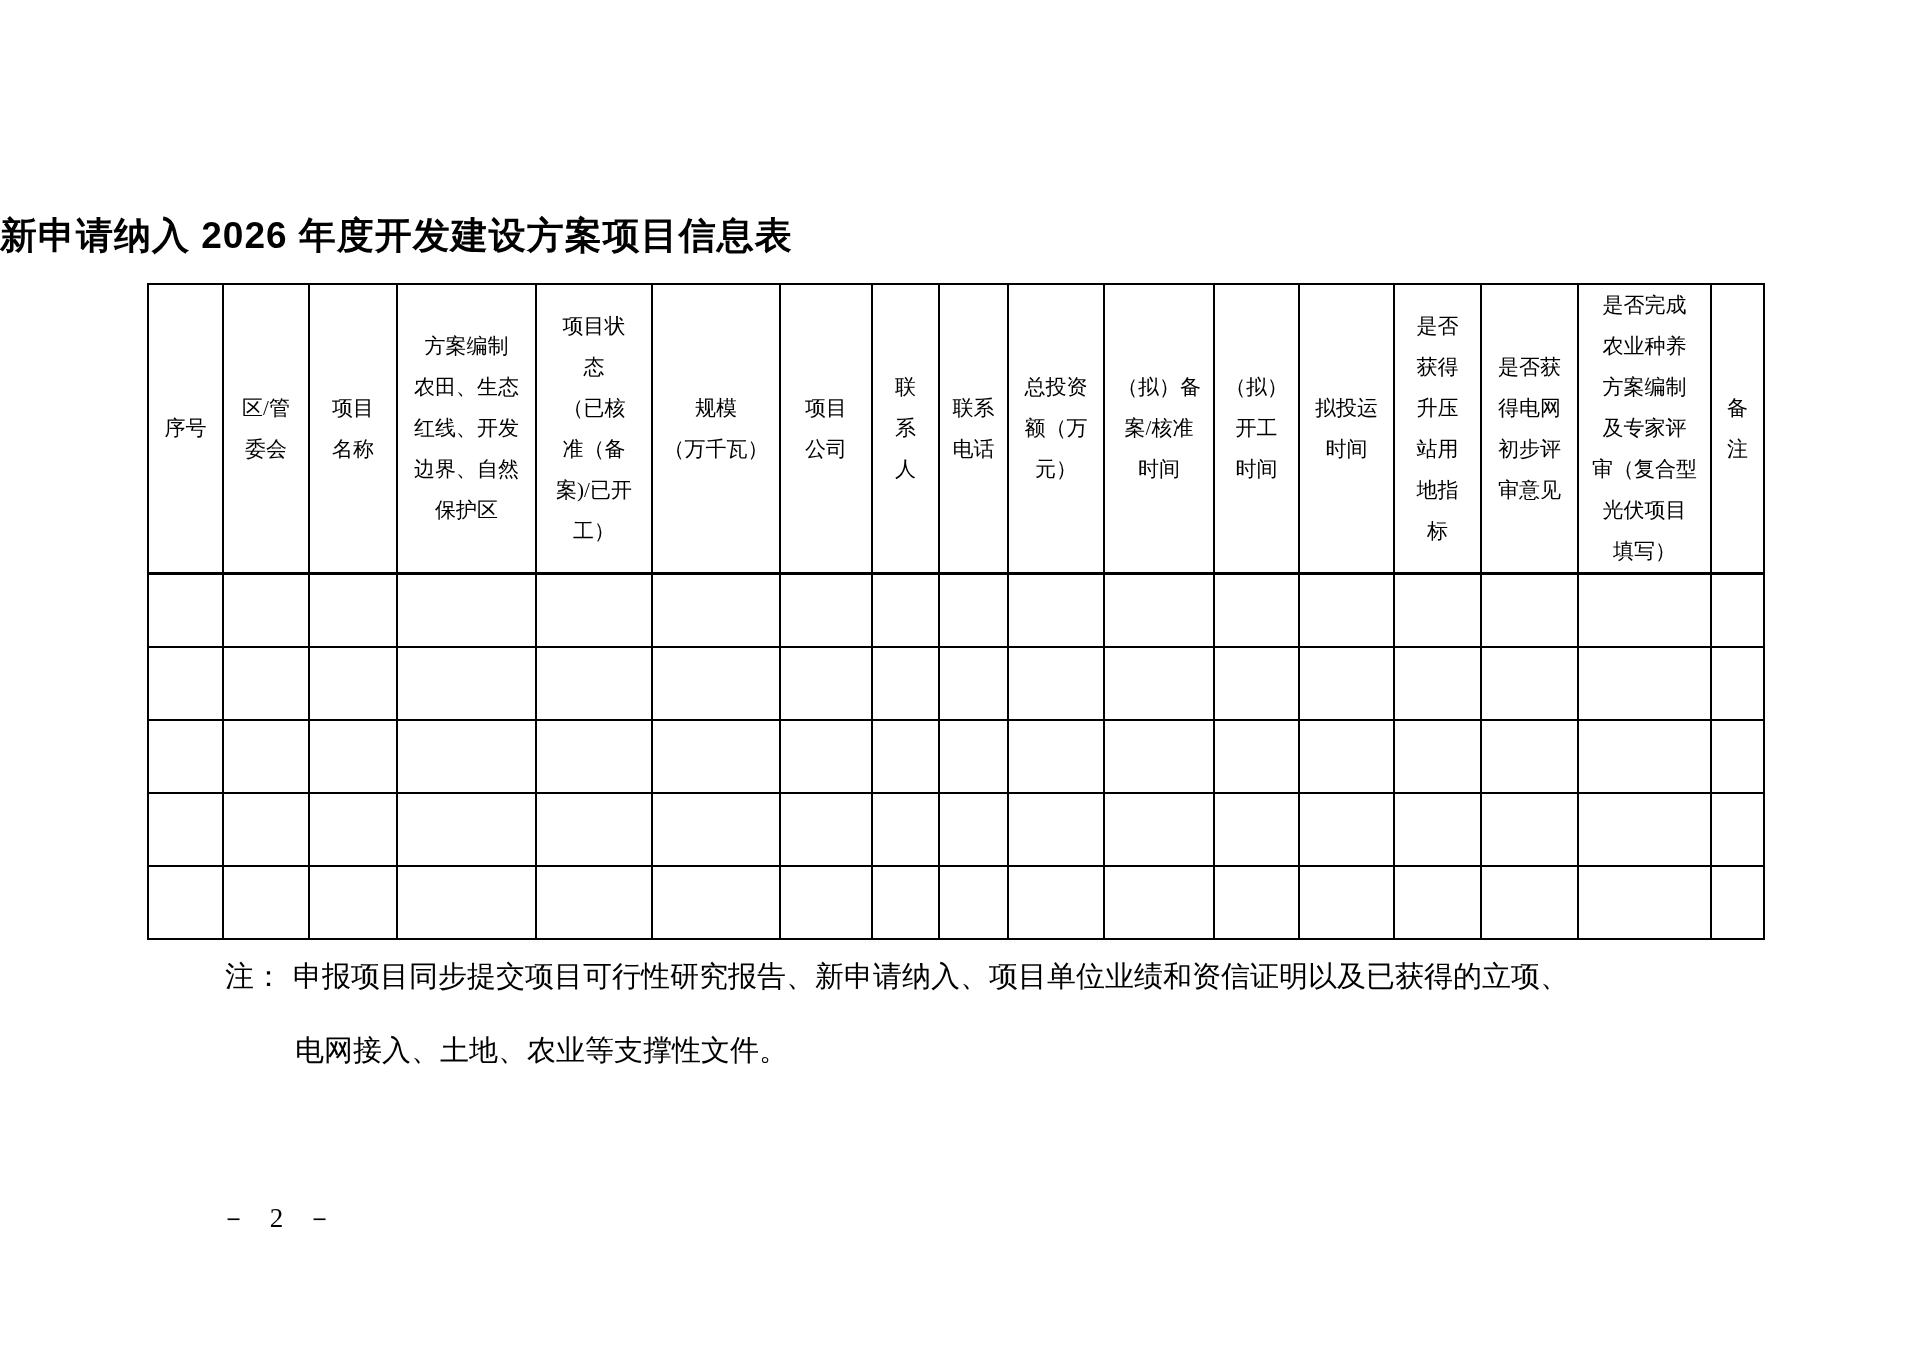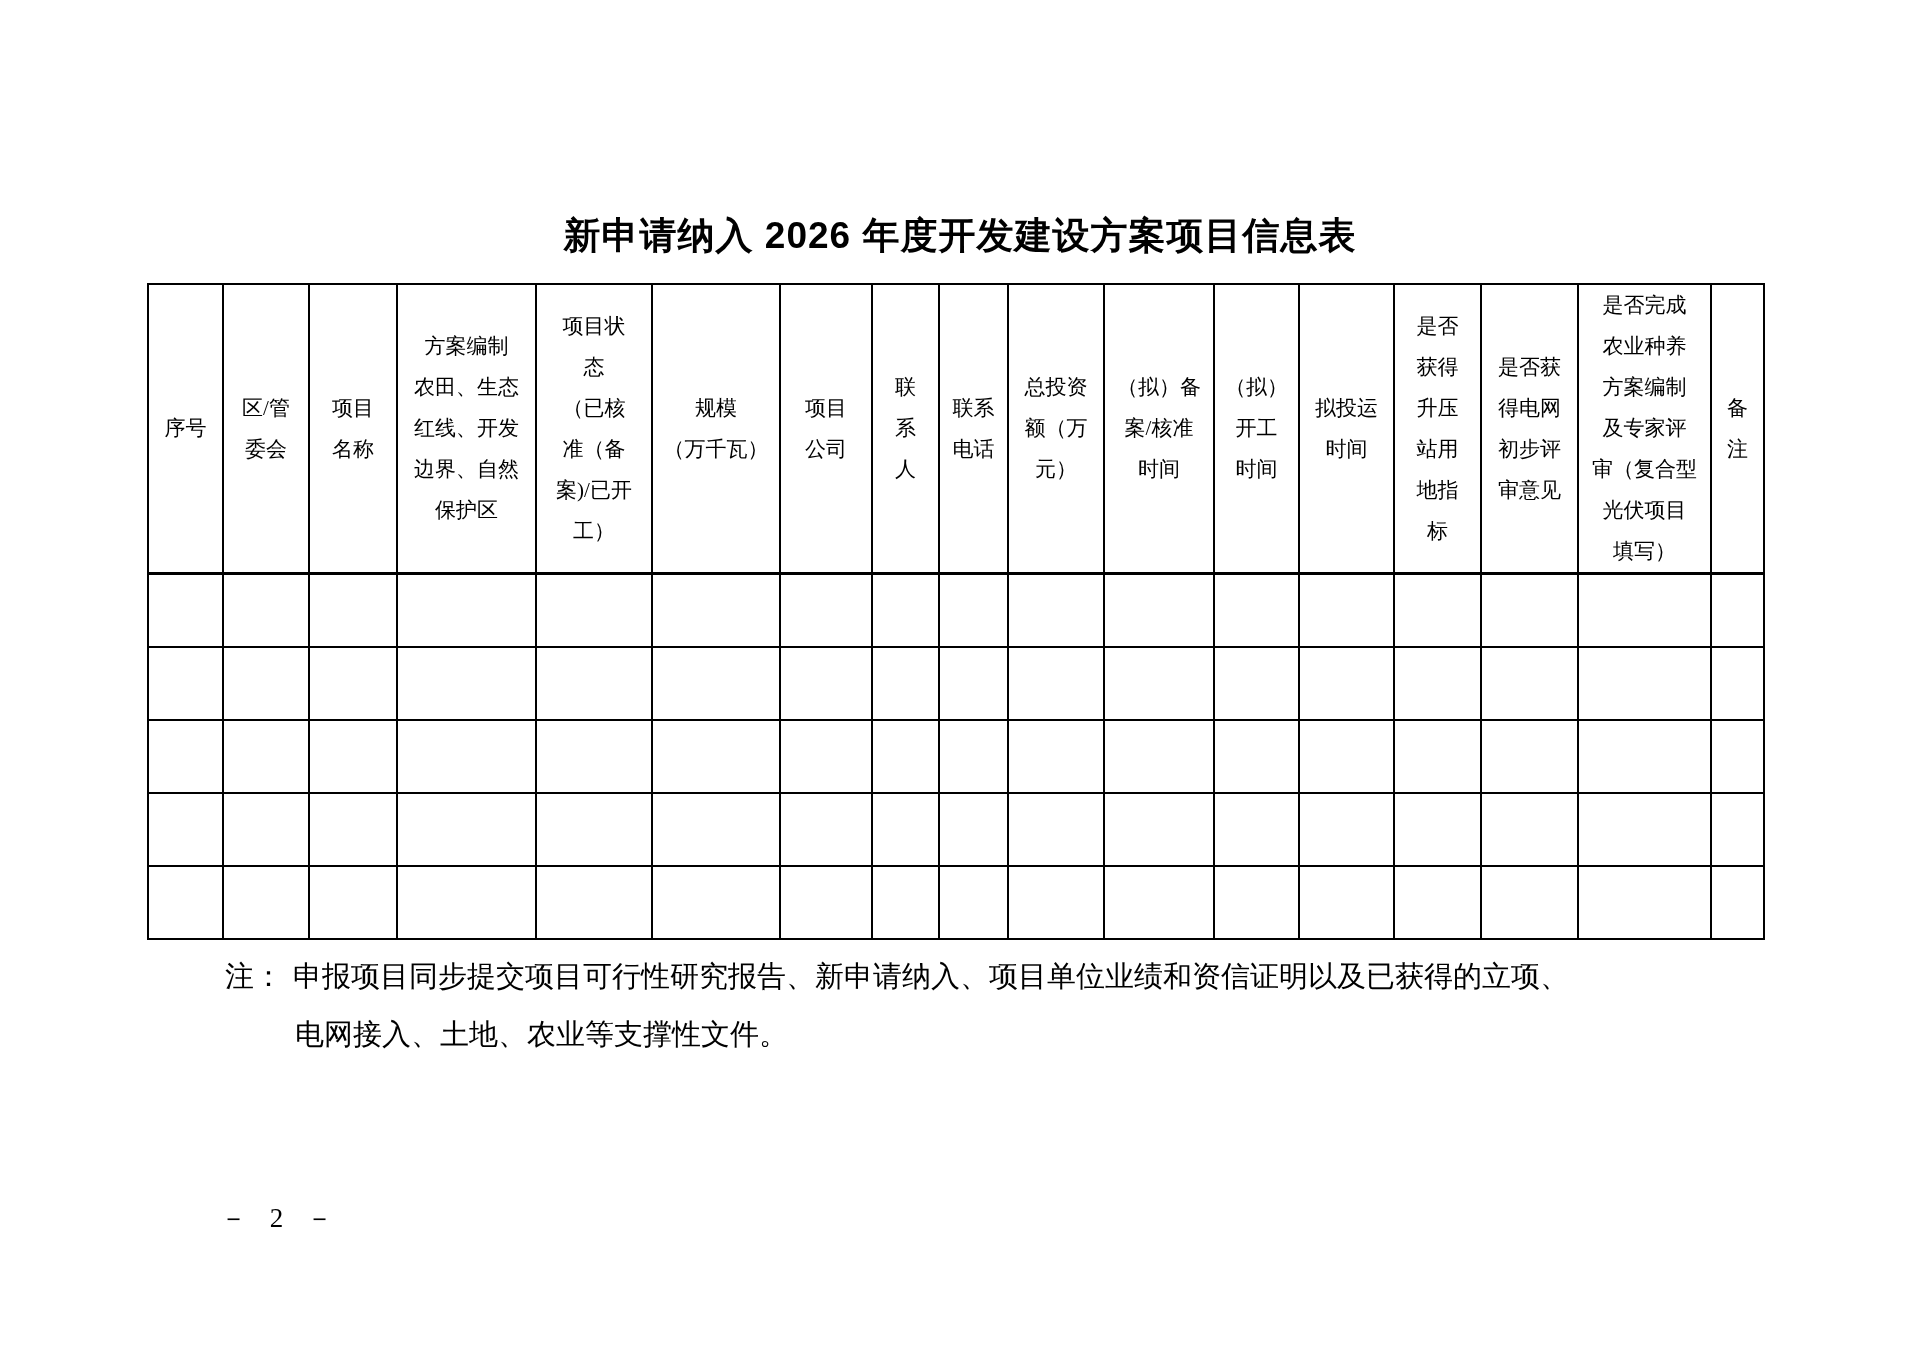--- a/index.html
+++ b/index.html
@@ -13,21 +13,20 @@
     position: relative;
     overflow: hidden;
     font-family: "Liberation Serif", serif;
     color: #000000;
   }
   .doc-title {
     position: absolute;
     top: 211px;
     left: 0;
     width: 1920px;
-    text-align: center;
     font-family: "Liberation Sans", sans-serif;
     font-weight: bold;
     font-size: 37px;
     letter-spacing: 1px;
     white-space: nowrap;
   }
   table.info-table {
     position: absolute;
     left: 147px;
     top: 283px;
@@ -66,21 +65,21 @@
     line-height: 43px;
   }
   .note-line1 {
     white-space: nowrap;
   }
   .note-line1 .note-label {
     margin-right: 10px;
   }
   .note-line2 {
     margin-left: 70px;
-    margin-top: 15px;
+    margin-top: 31px;
     white-space: nowrap;
   }
   .page-number {
     position: absolute;
     left: 220px;
     top: 1200px;
     font-size: 27px;
     letter-spacing: 8px;
     white-space: nowrap;
   }

